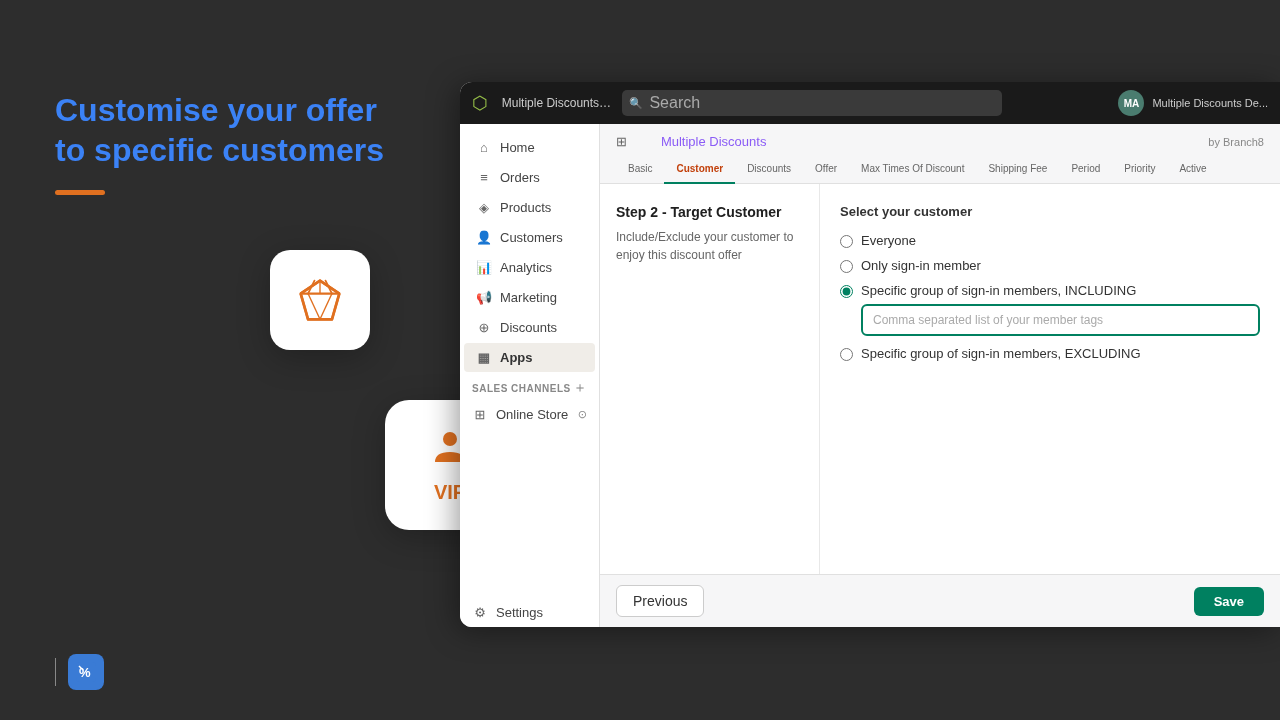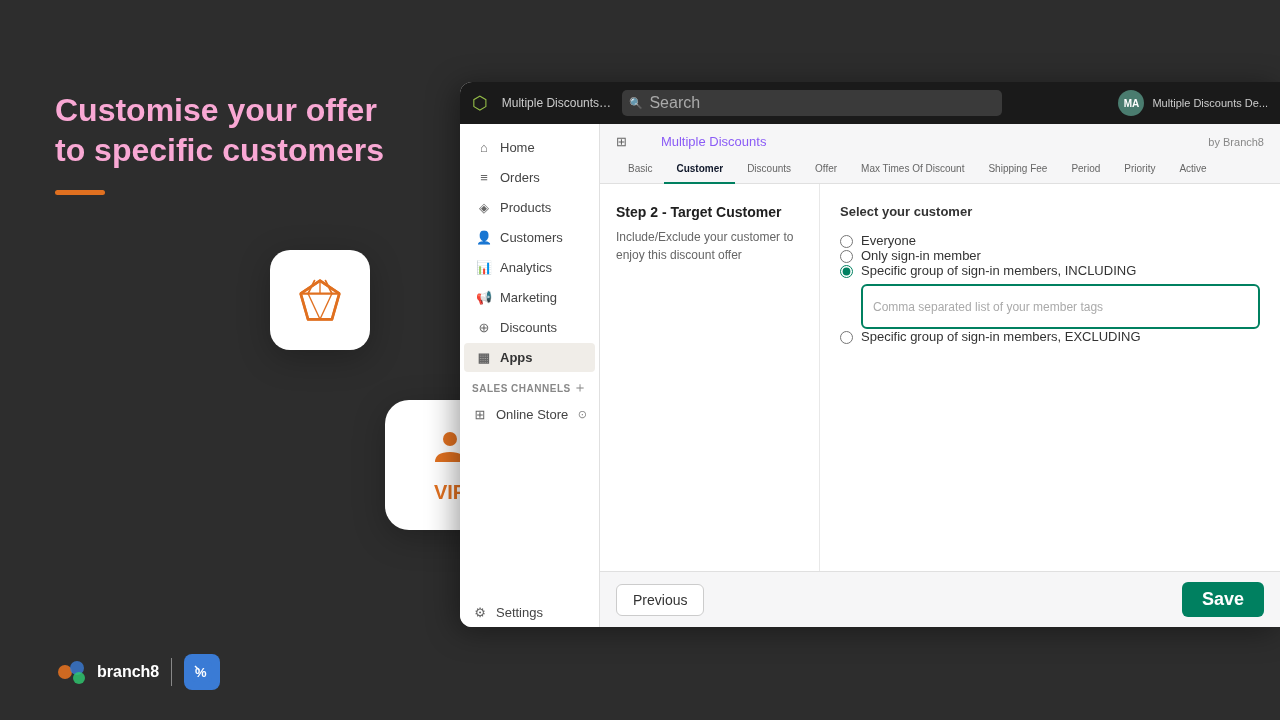--- a/index.html
+++ b/index.html
@@ -13,21 +13,21 @@
     }
 
     
     .left-panel {
       position: absolute;
       left: 55px;
       top: 90px;
       width: 380px;
     }
     .headline {
-      color: #f9a8d4;
+      color: #3b82f6;
       font-size: 32px;
       font-weight: 700;
       line-height: 1.25;
       margin-bottom: 20px;
     }
     .orange-bar {
       width: 50px;
       height: 5px;
       background: #e07020;
       border-radius: 3px;
@@ -347,21 +347,21 @@
     }
     .tab-item {
       padding: 8px 12px;
       font-size: 10px;
       color: #666;
       cursor: pointer;
       border-bottom: 2px solid transparent;
       margin-bottom: -1px;
     }
     .tab-item.active {
-      color: #0f172a;
+      color: #c2410c;
       border-bottom: 2px solid #008060;
       font-weight: 600;
     }
 
     
     .form-area {
       flex: 1;
       background: #ffffff;
       display: flex;
       overflow: hidden;
@@ -378,37 +378,37 @@
       flex: 1;
       padding: 20px 20px;
     }
     .customer-section-title {
       font-size: 13px;
       font-weight: 600;
       color: #333;
       margin-bottom: 14px;
     }
 
-    .radio-group { display: flex; flex-direction: column; }
+    .radio-group { display: flex; flex-direction: column; gap: 10px; }
     .radio-item {
       display: flex;
       align-items: flex-start;
       gap: 8px;
       font-size: 13px;
       color: #333;
     }
     .radio-input {
       margin-top: 2px;
       accent-color: #008060;
       cursor: pointer;
     }
 
     .member-tags-input {
       width: 100%;
-      height: 45px;
+      height: 32px;
       border: 2px solid #008060;
       border-radius: 6px;
       padding: 0 10px;
       font-size: 12px;
       color: #555;
       outline: none;
       margin-top: 6px;
     }
     .member-tags-input::placeholder { color: #aaa; }
 
@@ -430,21 +430,21 @@
       font-size: 14px;
       color: #333;
       cursor: pointer;
     }
     .btn-save {
       background: #008060;
       color: white;
       border: none;
       border-radius: 6px;
       padding: 7px 20px;
-      font-size: 18px;
+      font-size: 13px;
       font-weight: 600;
       cursor: pointer;
     }
     .footer-right { display: flex; gap: 8px; }
 
     
     .diamond-svg { width: 46px; height: 46px; }
   </style>
 </head>
 <body>
@@ -496,28 +496,20 @@
     <svg width="52" height="40" viewBox="0 0 52 40">
       <text x="0" y="20" font-size="14" fill="#e07020">⭐</text>
       <text x="18" y="16" font-size="16" fill="#e07020">⭐</text>
       <text x="36" y="20" font-size="14" fill="#e07020">⭐</text>
       <text x="12" y="36" font-size="18" fill="#e07020">😊</text>
     </svg>
   </div>
 </div>
 
 <div class="bottom-brand">
-  <div class="branch8-logo">
-    <svg width="36" height="36" viewBox="0 0 36 36">
-      <circle cx="10" cy="18" r="7" fill="#e07020" opacity="0.9"></circle>
-      <circle cx="22" cy="14" r="7" fill="#3a7bd5" opacity="0.8"></circle>
-      <circle cx="24" cy="24" r="6" fill="#2ecc71" opacity="0.8"></circle>
-    </svg>
-    <span class="branch8-text">branch8</span>
-  </div>
   <div class="divider-vert"></div>
   <div class="discount-icon-box">
     <svg width="22" height="22" viewBox="0 0 22 22">
       <rect x="1" y="1" width="20" height="20" rx="4" fill="#3a7bd5"></rect>
       <text x="4" y="16" font-size="13" fill="white" font-weight="bold">%</text>
       <line x1="4" y1="5" x2="8" y2="9" stroke="white" stroke-width="1.5"></line>
     </svg>
   </div>
 </div>
 

